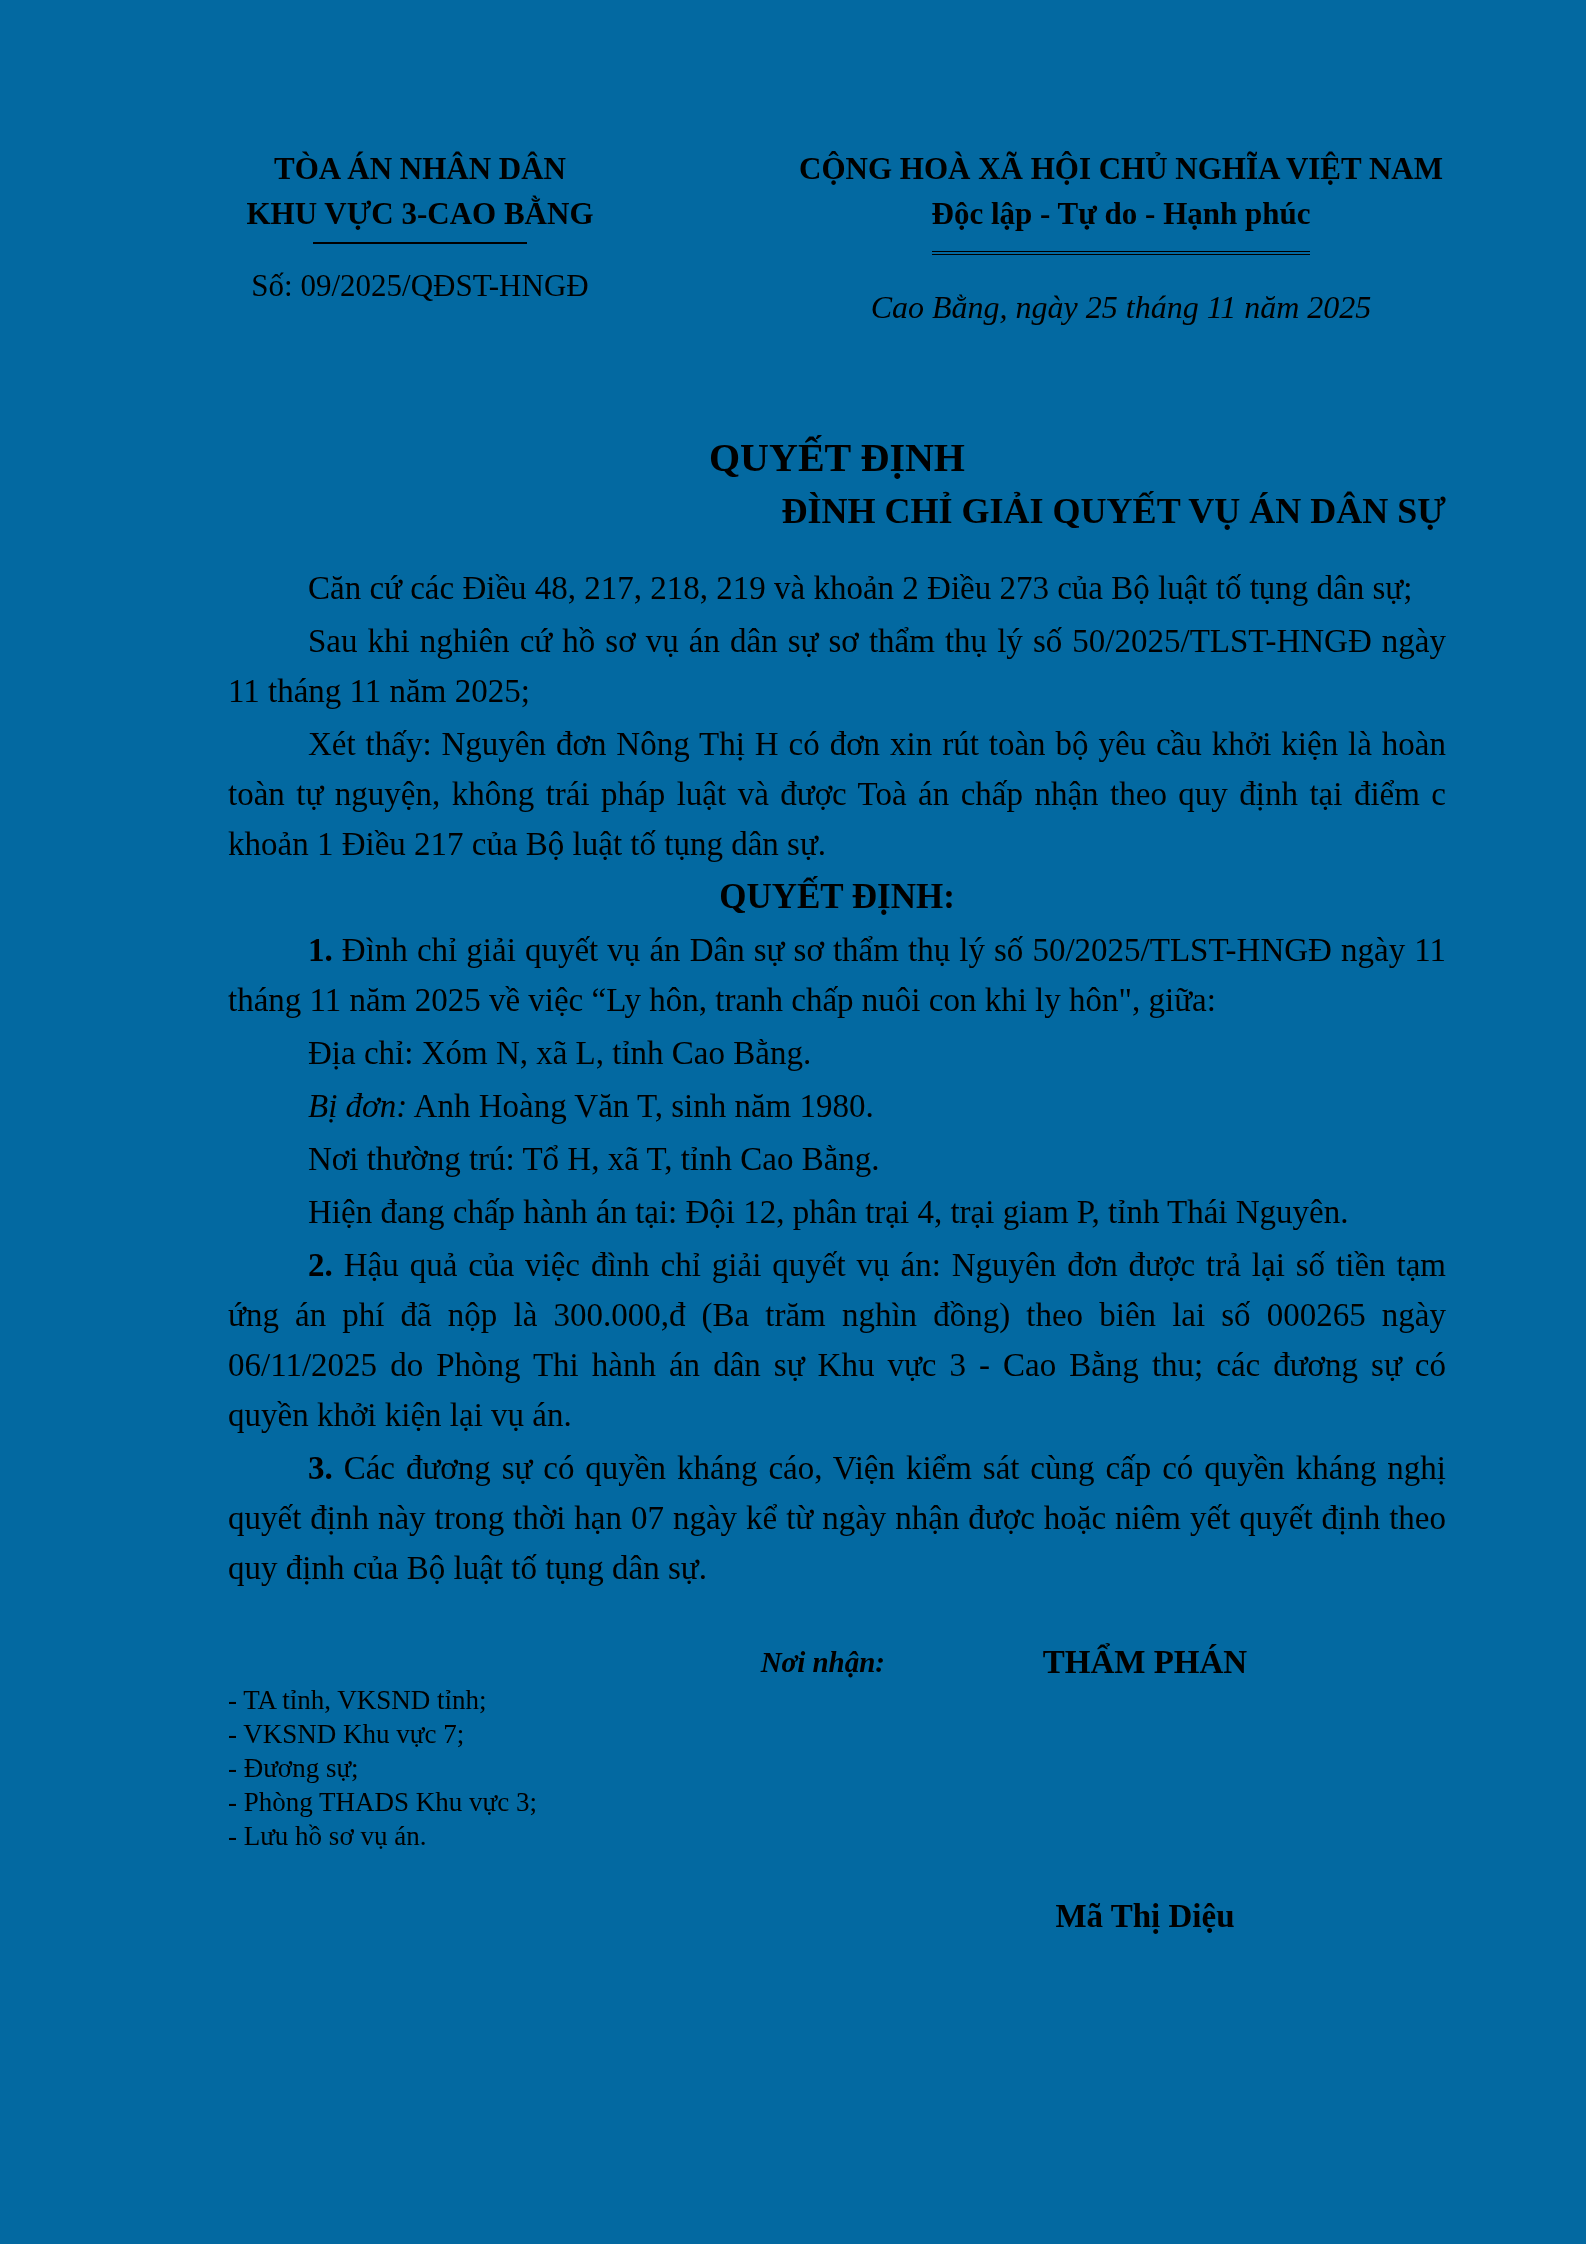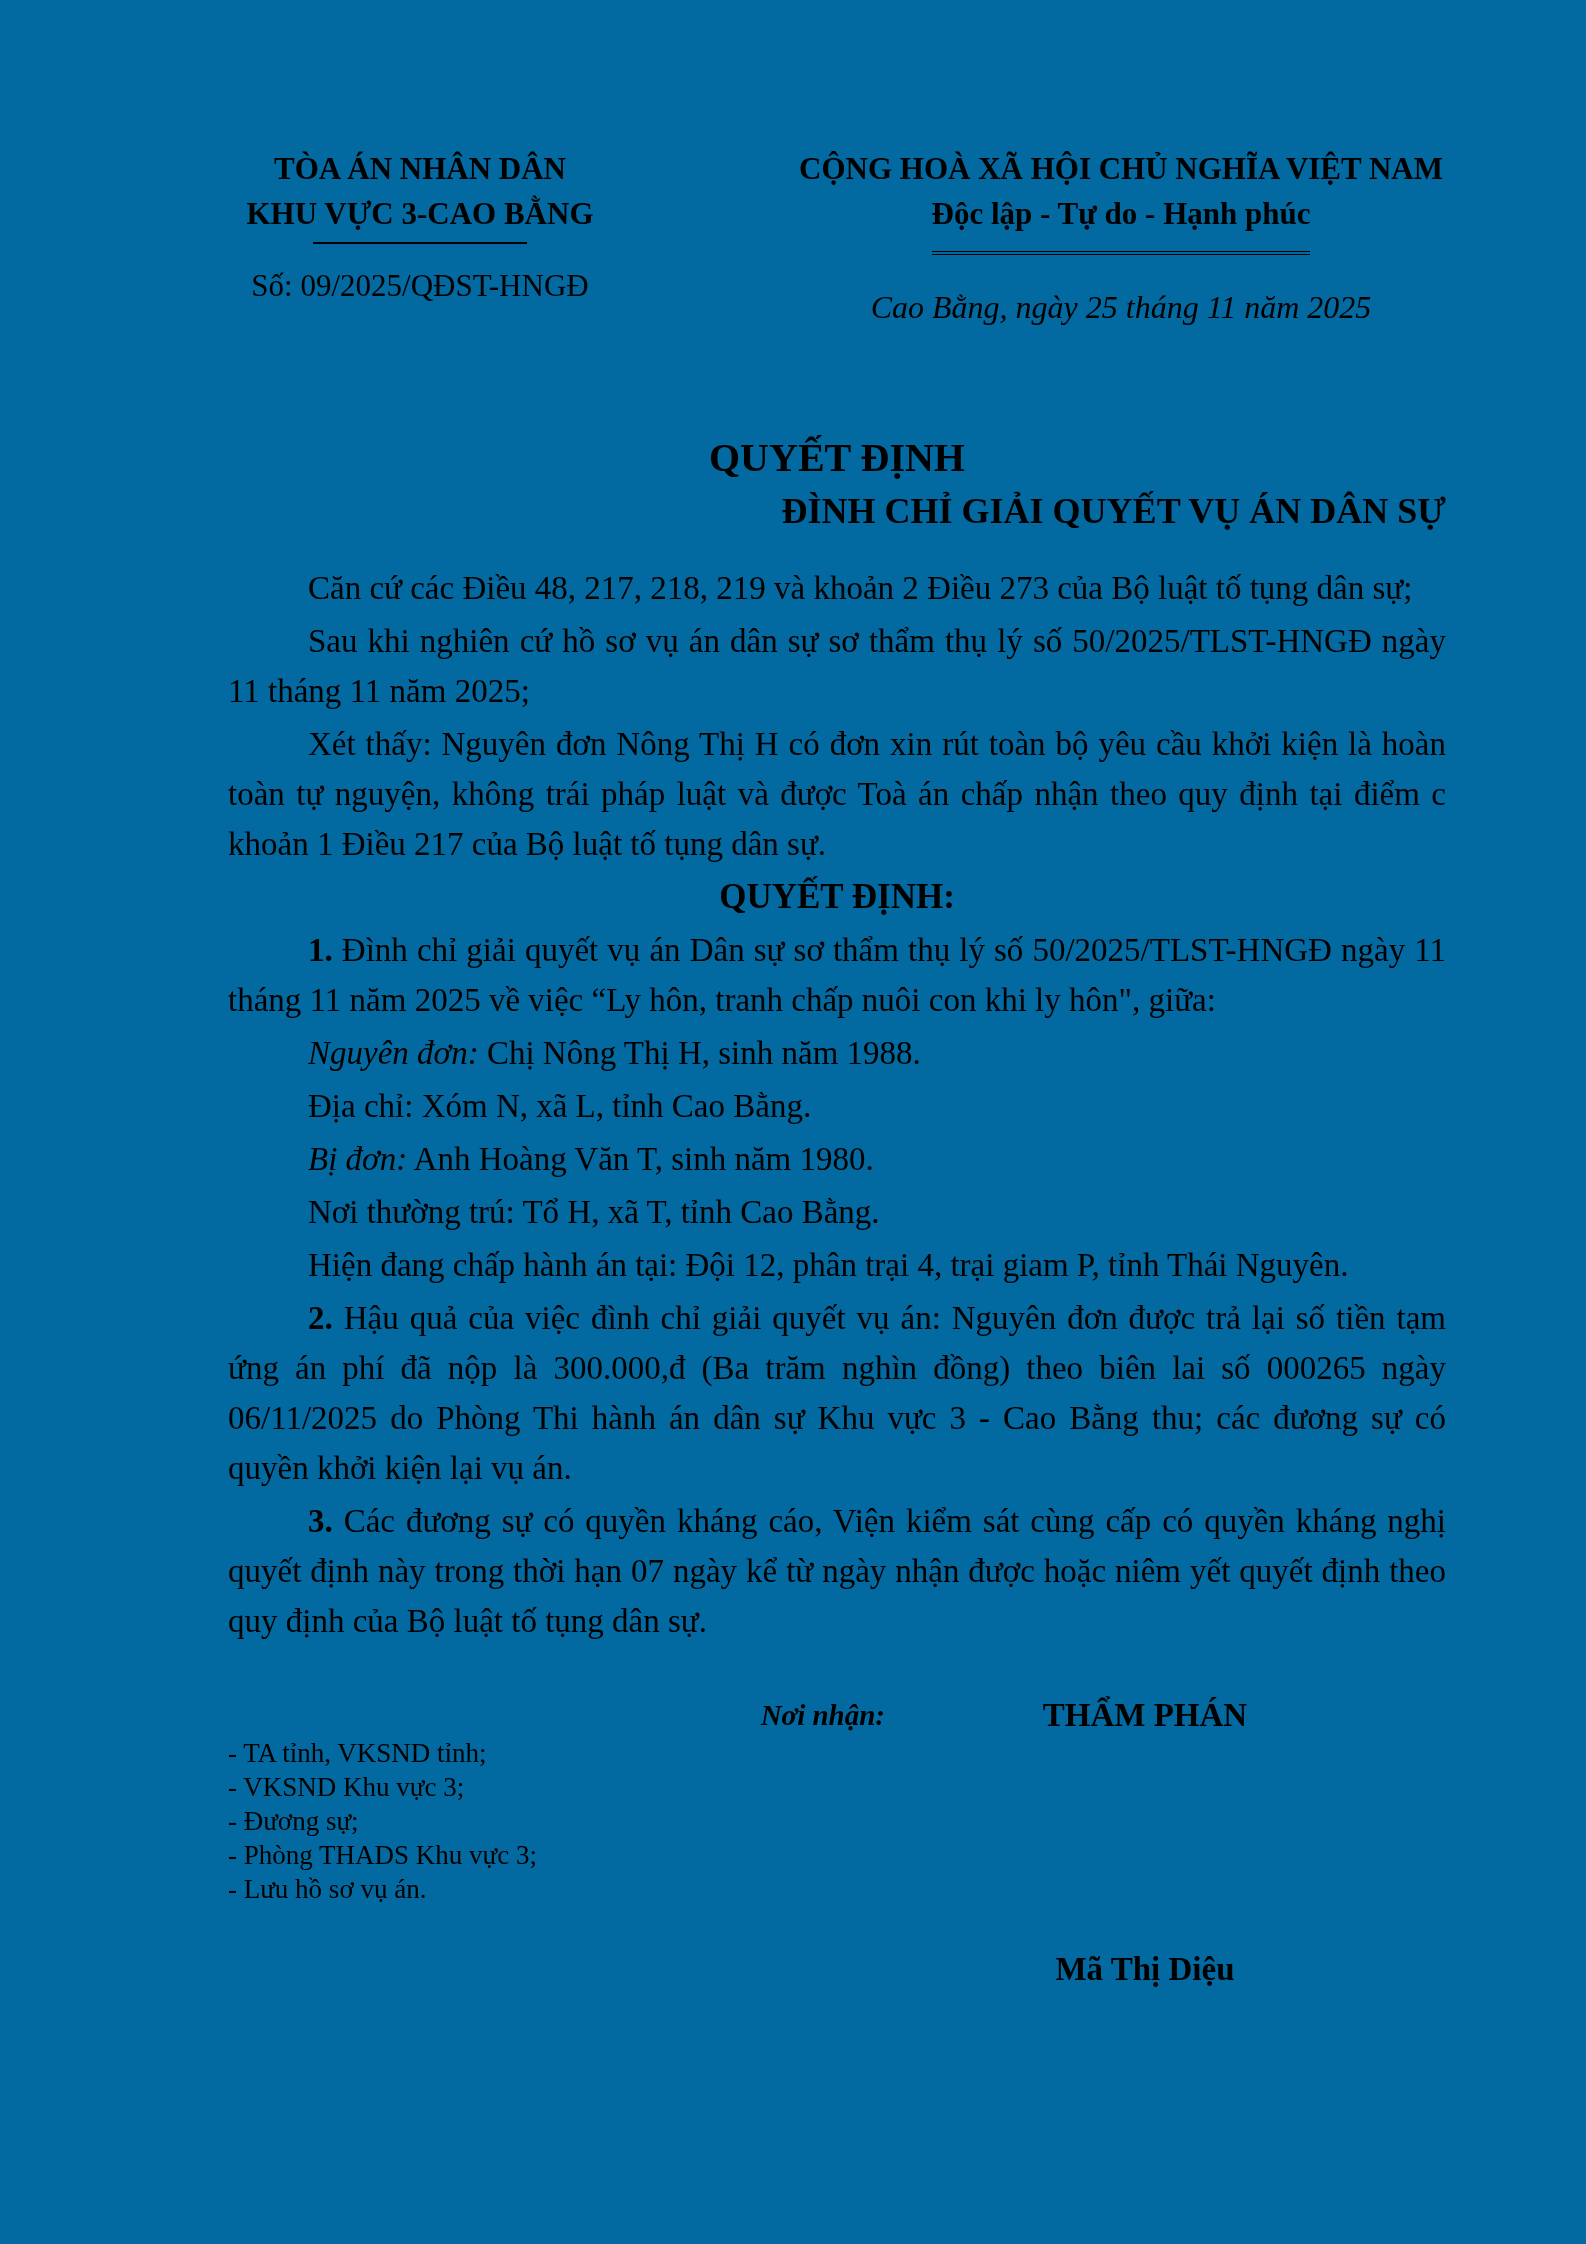--- a/index.html
+++ b/index.html
@@ -64,35 +64,34 @@
   <div class="content">
     <div class="title">QUYẾT ĐỊNH</div>
     <div class="subtitle">ĐÌNH CHỈ GIẢI QUYẾT VỤ ÁN DÂN SỰ</div>
 
     <div id="body-paragraphs">
         <p class="para body"><span>Căn cứ các Điều 48, 217, 218, 219 và khoản 2 Điều 273 của Bộ luật tố tụng dân sự;</span></p>
         <p class="para body"><span>Sau khi nghiên cứ hồ sơ vụ án dân sự sơ thẩm thụ lý số 50/2025/TLST-HNGĐ ngày 11 tháng 11 năm 2025;</span></p>
         <p class="para body"><span>Xét thấy: Nguyên đơn Nông Thị H có đơn xin rút toàn bộ yêu cầu khởi kiện là hoàn toàn tự nguyện, không trái pháp luật và được Toà án chấp nhận theo quy định tại điểm c khoản 1 Điều 217 của Bộ luật tố tụng dân sự.</span></p>
         <p class="para center"><span>QUYẾT ĐỊNH:</span></p>
         <p class="para body"><span class="seg-b">1.</span><span> Đình chỉ giải quyết vụ án Dân sự sơ thẩm thụ lý số 50/2025/TLST-HNGĐ ngày 11 tháng 11 năm 2025 về việc “Ly hôn, tranh chấp nuôi con khi ly hôn", giữa:</span></p>
-        <p class="para party"><span class="seg-i">Nguyên đơn:</span><span> Chị Nông Thị H, sinh năm 1988.</span></p>
         <p class="para party"><span>Địa chỉ: Xóm N, xã L, tỉnh Cao Bằng.</span></p>
         <p class="para party"><span class="seg-i">Bị đơn:</span><span> Anh Hoàng Văn T, sinh năm 1980.</span></p>
         <p class="para party"><span>Nơi thường trú: Tổ H, xã T, tỉnh Cao Bằng.</span></p>
         <p class="para body"><span>Hiện đang chấp hành án tại: Đội 12, phân trại 4, trại giam P, tỉnh Thái Nguyên.</span></p>
         <p class="para body"><span class="seg-b">2.</span><span> Hậu quả của việc đình chỉ giải quyết vụ án: Nguyên đơn được trả lại số tiền tạm ứng án phí đã nộp là 300.000,đ (Ba trăm nghìn đồng) theo biên lai số 000265 ngày 06/11/2025 do Phòng Thi hành án dân sự Khu vực 3 - Cao Bằng thu; các đương sự có quyền khởi kiện lại vụ án.</span></p>
         <p class="para body"><span class="seg-b">3.</span><span> Các đương sự có quyền kháng cáo, Viện kiểm sát cùng cấp có quyền kháng nghị quyết định này trong thời hạn 07 ngày kể từ ngày nhận được hoặc niêm yết quyết định theo quy định của Bộ luật tố tụng dân sự.</span></p>
       </div>
 
     <div class="footer">
       <div class="recipients">
         <div class="recipients-label">Nơi nhận:</div>
         <div id="recipients-list">
             <div class="recipient-item">- TA tỉnh, VKSND tỉnh;</div>
-            <div class="recipient-item">- VKSND Khu vực 3;</div>
+            <div class="recipient-item">- VKSND Khu vực 7;</div>
             <div class="recipient-item">- Đương sự;</div>
             <div class="recipient-item">- Phòng THADS Khu vực 3;</div>
             <div class="recipient-item">- Lưu hồ sơ vụ án.</div>
           </div>
       </div>
       <div class="signature">
         <div class="sig-title">THẨM PHÁN</div>
         <div class="sig-name">Mã Thị Diệu</div>
       </div>
     </div>

